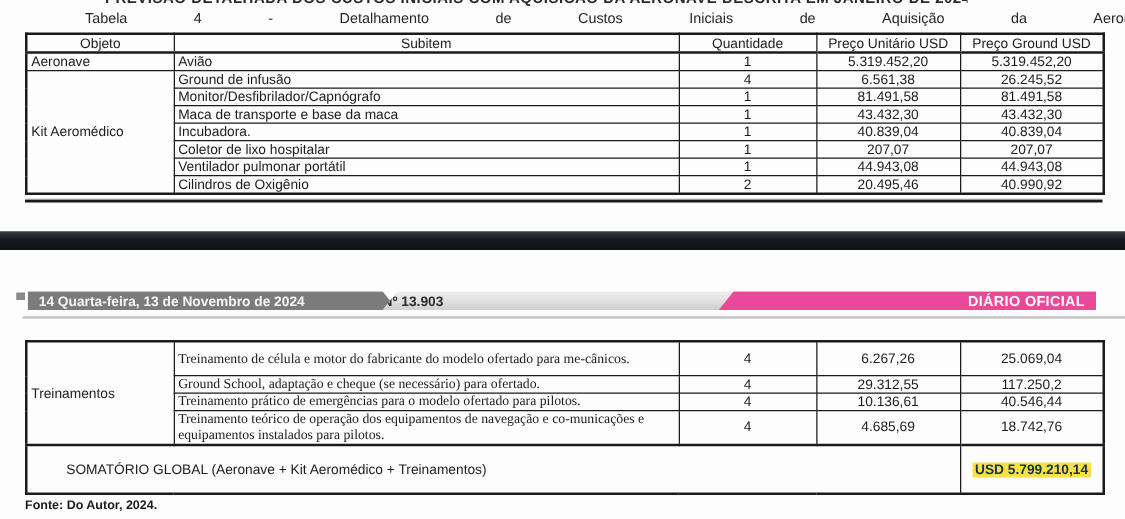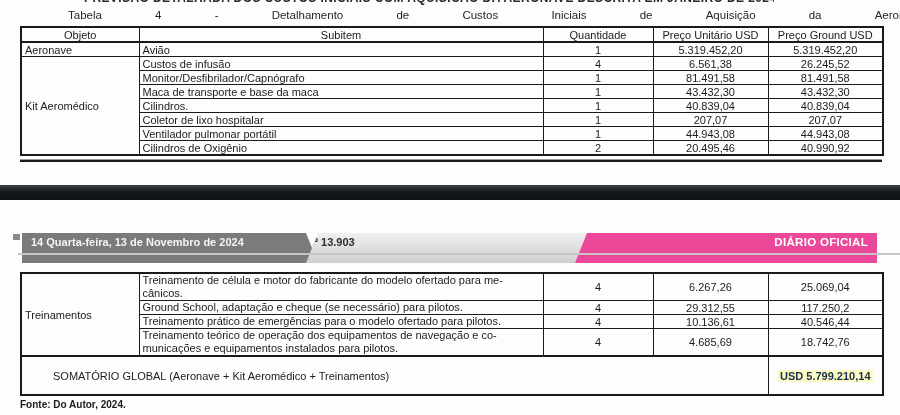--- a/index.html
+++ b/index.html
@@ -15,33 +15,33 @@
   
   .caption{position:absolute;top:9px;left:22px;width:856px;display:flex;justify-content:space-between;font-size:11.5px;color:#262626;white-space:nowrap;margin-left:46px;}
   
   .t1{position:absolute;left:20px;top:26px;}
   .t2{position:absolute;left:20px;top:272px;}
   table{border-collapse:collapse;table-layout:fixed;width:862px;font-size:11px;color:#1c1c1c;border:2px solid #1a1a1a;}
   td,th{border:1px solid #1a1a1a;padding:0 3px;height:13px;line-height:12px;overflow:hidden;white-space:nowrap;font-weight:normal;}
   th{text-align:center;border-bottom:2px solid #1a1a1a;}
   td.num{text-align:center;}
   td.obj{vertical-align:middle;text-align:left;}
-  td.wrap{white-space:normal;line-height:13px;}
+  td.wrap{white-space:normal;line-height:13px;font-family:Liberation Serif, serif;}
   tr.tall td{height:26px;}
   tr.sum td{height:37px;border-top:2px solid #1a1a1a;}
   .sum-label{font-size:11px;padding-left:31px;}
-  .hl{background:#fef9c3;font-weight:bold;color:#16324f;padding:0 2px;}
+  .hl{background:#fde047;font-weight:bold;color:#16324f;padding:0 2px;}
   .sum-val{text-align:center;}
   
   .mid-rule{position:absolute;left:20px;top:159px;width:862px;height:3px;background:linear-gradient(#9a9a9a 0 1px,#1b1b1b 1px 100%);}
   
   .black-band{position:absolute;left:0;top:185px;width:900px;height:15px;background:linear-gradient(180deg,#3a4047 0%,#15181c 45%,#101216 100%);}
   
   .strip-notch{position:absolute;left:13px;top:234px;width:7px;height:6px;background:#8a8a8a;}
-  .seg{position:absolute;top:233px;height:30px;box-sizing:border-box;font-size:11px;line-height:18px;font-weight:bold;}
+  .seg{position:absolute;top:233px;height:15px;box-sizing:border-box;font-size:11px;line-height:18px;font-weight:bold;}
   .seg-left{left:22px;width:296px;background:#7b7b7b;color:#f5f5f5;padding-left:9px;clip-path:polygon(0 0,calc(100% - 12px) 0,100% 100%,0 100%);}
   .seg-mid{left:306px;width:284px;background:linear-gradient(#f0f0f0,#cfcfcf);color:#2e2e2e;clip-path:polygon(12px 0,calc(100% - 2px) 0,100% 100%,0 100%);}
   .seg-right{left:575px;width:302px;background:#ec4899;color:#ffffff;text-align:right;padding-right:9px;letter-spacing:0.3px;font-size:11.5px;clip-path:polygon(12px 0,100% 0,100% 100%,0 100%);}
   .strip-underline{position:absolute;top:253px;left:18px;right:0;height:2px;background:#c6c6c6;}
   
   .fonte{position:absolute;left:20px;top:399px;font-weight:bold;font-size:10px;color:#1b1b1b;}
 </style>
 </head>
 <body>
 
@@ -82,39 +82,39 @@
   </tr>
   <tr>
     <td class="obj">Aeronave</td>
     <td>Avião</td>
     <td class="num">1</td>
     <td class="num">5.319.452,20</td>
     <td class="num">5.319.452,20</td>
   </tr>
   <tr>
     <td class="obj" rowspan="7">Kit Aeromédico</td>
-    <td>Custos de infusão</td>
+    <td>Ground de infusão</td>
     <td class="num">4</td>
     <td class="num">6.561,38</td>
     <td class="num">26.245,52</td>
   </tr>
   <tr>
     <td>Monitor/Desfibrilador/Capnógrafo</td>
     <td class="num">1</td>
     <td class="num">81.491,58</td>
     <td class="num">81.491,58</td>
   </tr>
   <tr>
     <td>Maca de transporte e base da maca</td>
     <td class="num">1</td>
     <td class="num">43.432,30</td>
     <td class="num">43.432,30</td>
   </tr>
   <tr>
-    <td>Cilindros.</td>
+    <td>Incubadora.</td>
     <td class="num">1</td>
     <td class="num">40.839,04</td>
     <td class="num">40.839,04</td>
   </tr>
   <tr>
     <td>Coletor de lixo hospitalar</td>
     <td class="num">1</td>
     <td class="num">207,07</td>
     <td class="num">207,07</td>
   </tr>
@@ -154,21 +154,21 @@
       </colgroup>
   <tbody>
         <tr class="tall">
     <td class="obj" rowspan="4">Treinamentos</td>
     <td class="wrap">Treinamento de célula e motor do fabricante do modelo ofertado para me-cânicos.</td>
     <td class="num">4</td>
     <td class="num">6.267,26</td>
     <td class="num">25.069,04</td>
   </tr>
   <tr>
-    <td class="wrap">Ground School, adaptação e cheque (se necessário) para pilotos.</td>
+    <td class="wrap">Ground School, adaptação e cheque (se necessário) para ofertado.</td>
     <td class="num">4</td>
     <td class="num">29.312,55</td>
     <td class="num">117.250,2</td>
   </tr>
   <tr>
     <td class="wrap">Treinamento prático de emergências para o modelo ofertado para pilotos.</td>
     <td class="num">4</td>
     <td class="num">10.136,61</td>
     <td class="num">40.546,44</td>
   </tr>

